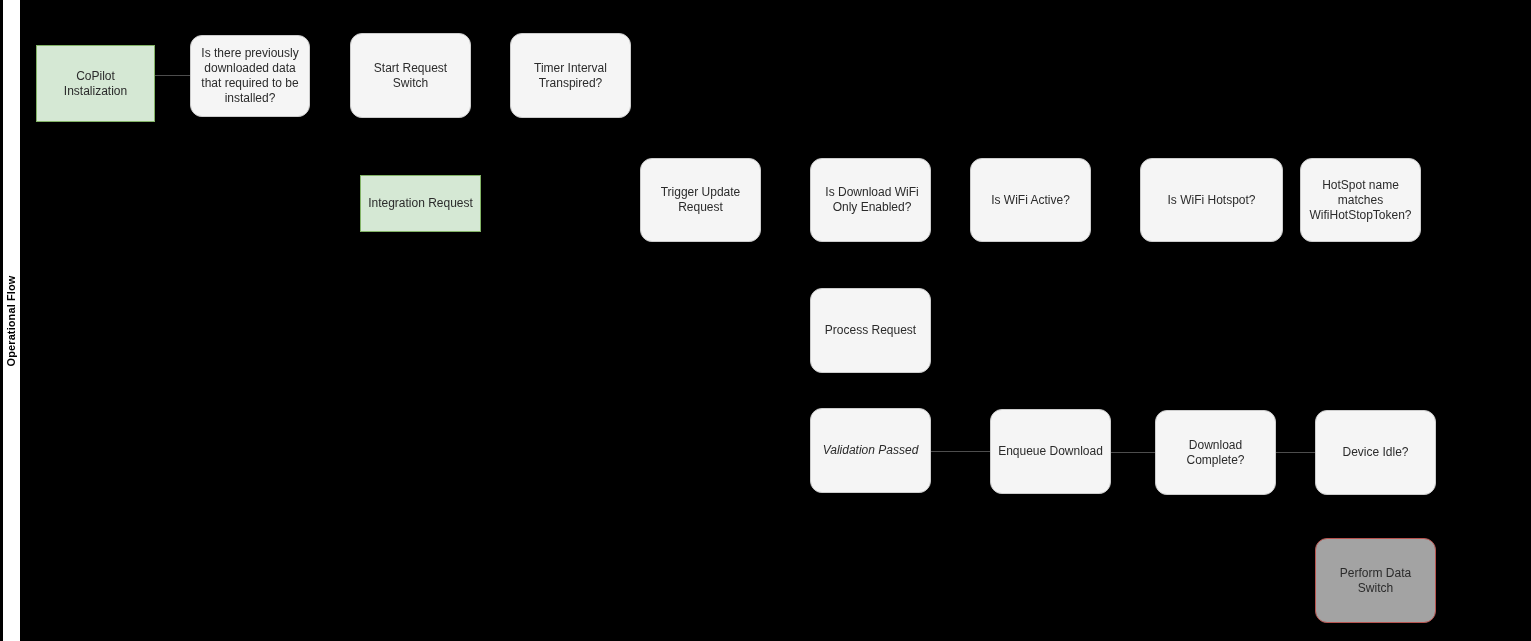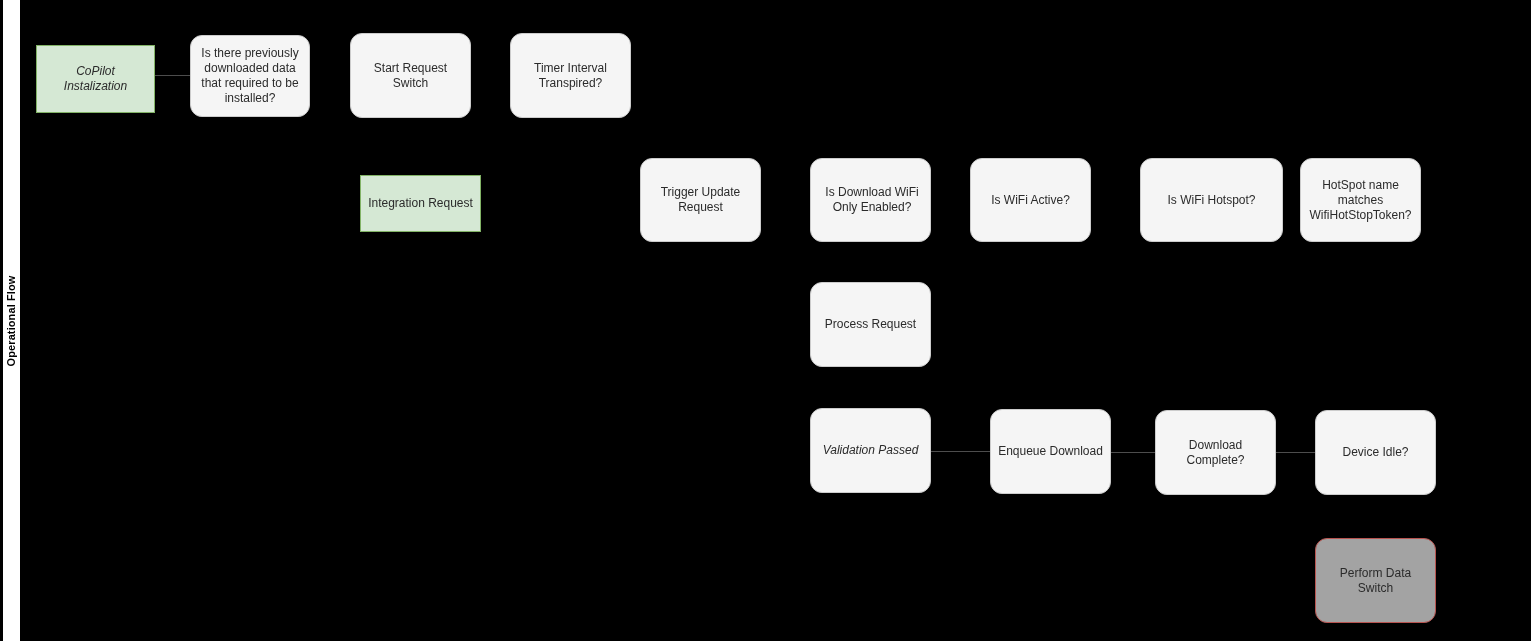--- a/index.html
+++ b/index.html
@@ -92,21 +92,21 @@
     <span class="swimlane-label">Operational Flow</span>
   </div>
 
   <div id="edges-layer">
       <div class="edge" style="left: 155px; top: 75px; width: 35px;"></div>
       <div class="edge" style="left: 931px; top: 451px; width: 59px;"></div>
       <div class="edge" style="left: 1111px; top: 452px; width: 44px;"></div>
       <div class="edge" style="left: 1276px; top: 452px; width: 39px;"></div>
     </div>
   <div id="nodes-layer">
-      <div class="node green" style="left: 36px; top: 45px; width: 119px; height: 68px; font-style: italic;">
+      <div class="node green" style="left: 36px; top: 45px; width: 119px; height: 77px;">
         <span>CoPilot Instalization</span>
       </div>
       <div class="node rounded" style="left: 190px; top: 35px; width: 120px; height: 82px; justify-content: flex-end;">
         <span>Is there previously downloaded data that required to be installed?</span>
       </div>
       <div class="node rounded" style="left: 350px; top: 33px; width: 121px; height: 85px;">
         <span>Start Request Switch</span>
       </div>
       <div class="node rounded" style="left: 510px; top: 33px; width: 121px; height: 85px; align-items: center;">
         <span>Timer Interval Transpired?</span>
@@ -122,21 +122,21 @@
       </div>
       <div class="node rounded" style="left: 970px; top: 158px; width: 121px; height: 84px;">
         <span>Is WiFi Active?</span>
       </div>
       <div class="node rounded" style="left: 1140px; top: 158px; width: 143px; height: 84px; justify-content: center;">
         <span>Is WiFi Hotspot?</span>
       </div>
       <div class="node rounded" style="left: 1300px; top: 158px; width: 121px; height: 84px;">
         <span>HotSpot name matches WifiHotStopToken?</span>
       </div>
-      <div class="node rounded" style="left: 810px; top: 282px; width: 121px; height: 85px;">
+      <div class="node rounded" style="left: 810px; top: 288px; width: 121px; height: 85px;">
         <span>Process Request</span>
       </div>
       <div class="node rounded" style="left: 810px; top: 408px; width: 121px; height: 85px; font-style: italic;">
         <span>Validation Passed</span>
       </div>
       <div class="node rounded" style="left: 990px; top: 409px; width: 121px; height: 85px;">
         <span>Enqueue Download</span>
       </div>
       <div class="node rounded" style="left: 1155px; top: 410px; width: 121px; height: 85px;">
         <span>Download Complete?</span>

